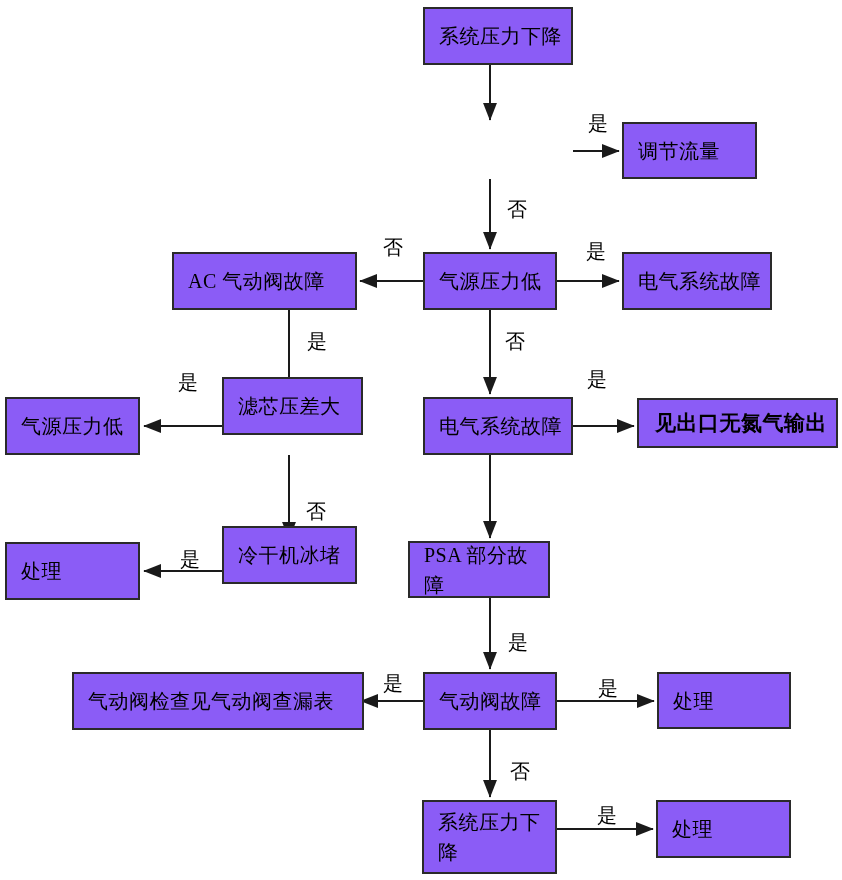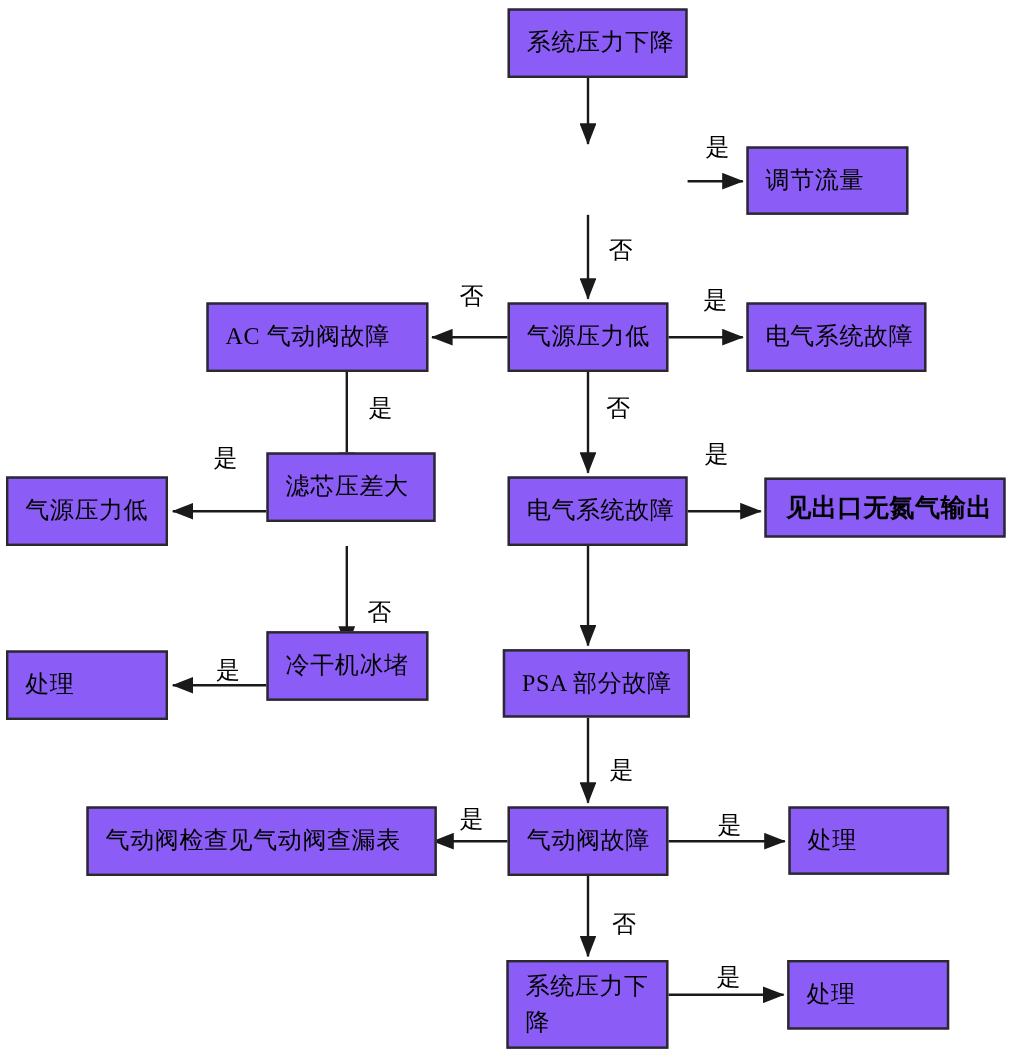--- a/index.html
+++ b/index.html
@@ -88,21 +88,21 @@
   <div class="node" style="left:622px;top:122px;width:135px;height:57px">调节流量</div>
   <div class="node" style="left:172px;top:252px;width:185px;height:58px">AC 气动阀故障</div>
   <div class="node" style="left:423px;top:252px;width:134px;height:58px">气源压力低</div>
   <div class="node" style="left:622px;top:252px;width:150px;height:58px">电气系统故障</div>
   <div class="node" style="left:5px;top:397px;width:135px;height:58px">气源压力低</div>
   <div class="node" style="left:222px;top:377px;width:141px;height:58px">滤芯压差大</div>
   <div class="node" style="left:423px;top:397px;width:150px;height:58px">电气系统故障</div>
   <div class="node bold" style="left:637px;top:398px;width:201px;height:50px">见出口无氮气输出</div>
   <div class="node" style="left:5px;top:542px;width:135px;height:58px">处理</div>
   <div class="node" style="left:222px;top:526px;width:135px;height:58px">冷干机冰堵</div>
-  <div class="node" style="left:419px;top:541px;width:156px;height:57px">PSA 部分故障</div>
+  <div class="node" style="left:408px;top:541px;width:142px;height:57px">PSA 部分故障</div>
   <div class="node" style="left:72px;top:672px;width:292px;height:58px">气动阀检查见气动阀查漏表</div>
   <div class="node" style="left:423px;top:672px;width:134px;height:58px">气动阀故障</div>
   <div class="node" style="left:657px;top:672px;width:134px;height:57px">处理</div>
   <div class="node" style="left:422px;top:800px;width:135px;height:74px">系统压力下降</div>
   <div class="node" style="left:656px;top:800px;width:135px;height:58px">处理</div>
 
   <span class="edge-label" style="left:588px;top:112px">是</span>
   <span class="edge-label" style="left:507px;top:198px">否</span>
   <span class="edge-label" style="left:383px;top:236px">否</span>
   <span class="edge-label" style="left:586px;top:240px">是</span>

